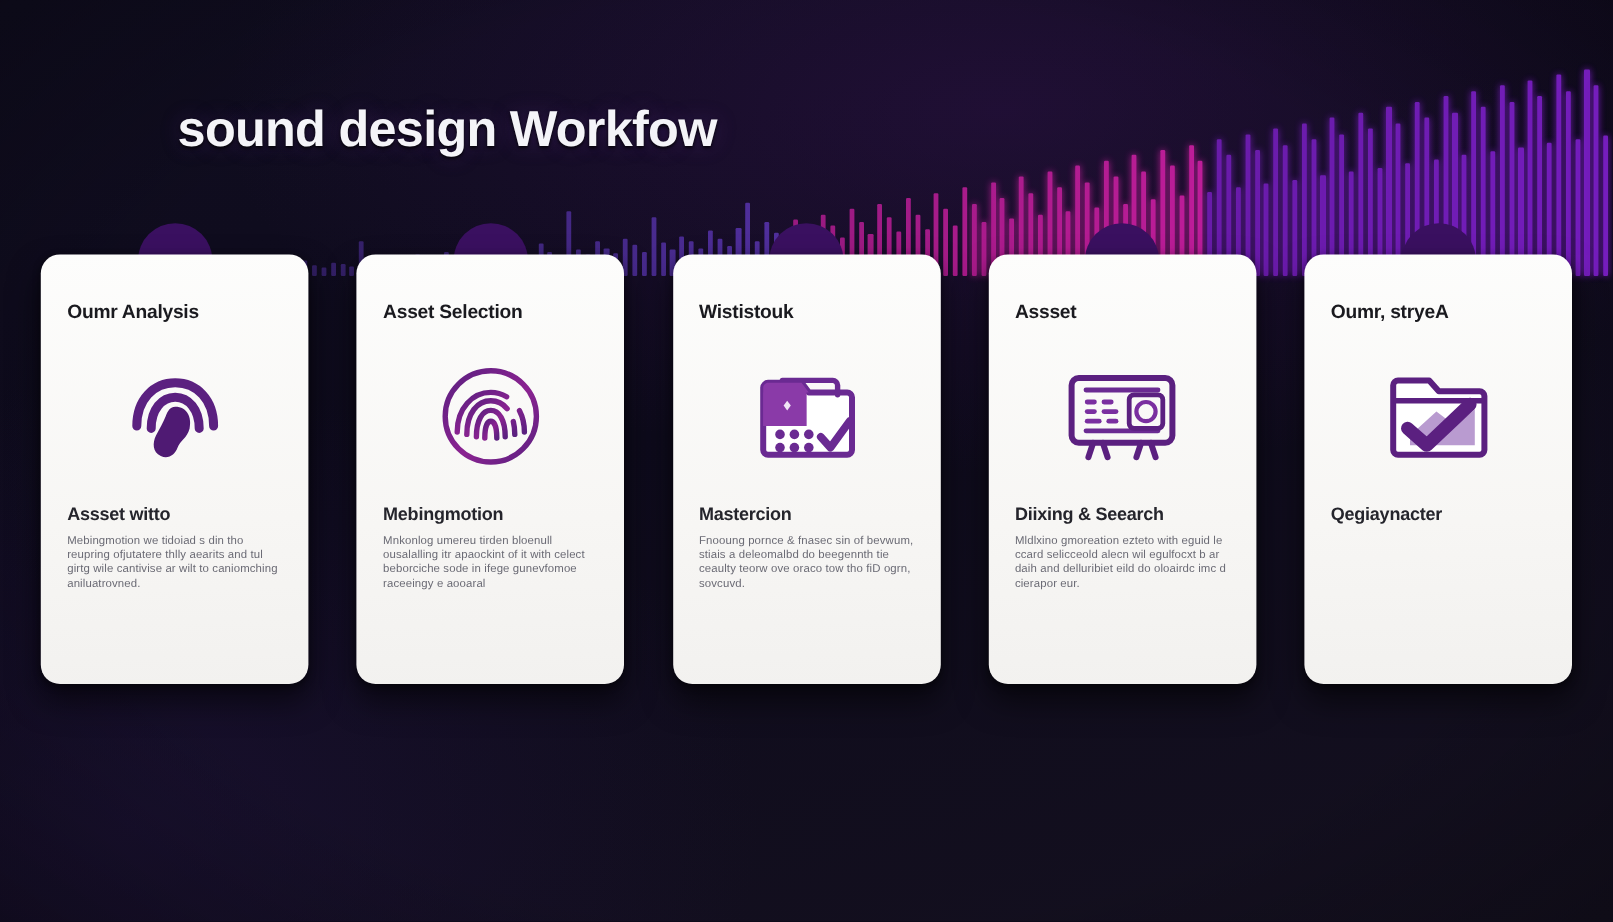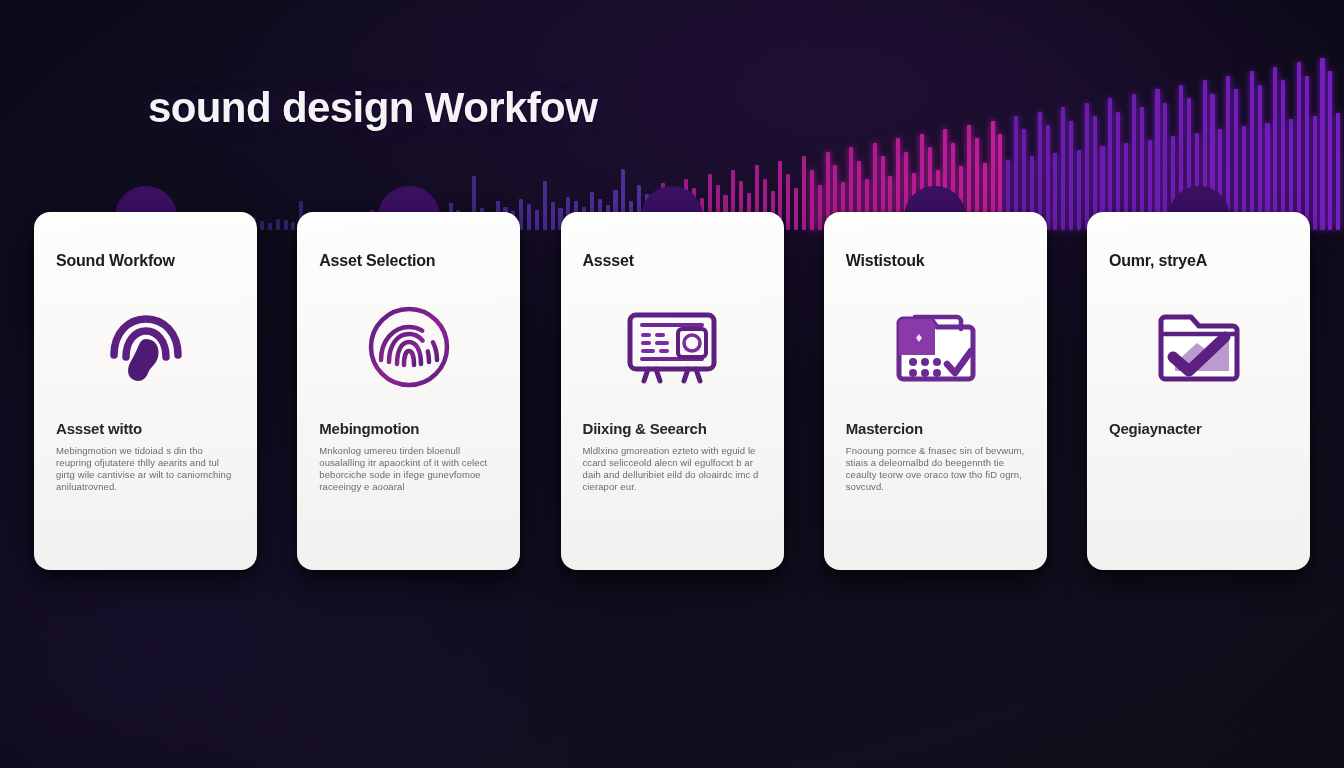--- a/index.html
+++ b/index.html
@@ -300,21 +300,21 @@
       <div class="wf-bar" style="left: 1178.29px; width: 4.08474px; height: 158.597px; background: rgb(122, 31, 196); opacity: 0.956689; box-shadow: rgb(122, 31, 196) 0px 0px 6px;"></div>
       <div class="wf-bar" style="left: 1186.14px; width: 4.08474px; height: 117.273px; background: rgb(122, 31, 196); opacity: 0.96; box-shadow: rgb(122, 31, 196) 0px 0px 6px;"></div>
     </div>
 
   <div id="page-title">sound design Workfow</div>
 
   <div id="cards">
 
     <div class="card">
       <div class="card-badge"></div>
-      <div class="card-title">Sound Workfow</div>
+      <div class="card-title">Oumr Analysis</div>
       <div class="icon-wrap">
         <svg width="92" height="80" viewBox="0 0 92 80" fill="none">
           <path d="M14 48 C14 26 28 12 46 12 C64 12 78 26 78 48" stroke="#5b2080" stroke-width="7.5" stroke-linecap="round"></path>
           <path d="M26 50 C26 34 35 24 46 24 C57 24 66 34 66 50" stroke="#5b2080" stroke-width="7.5" stroke-linecap="round"></path>
           <path d="M46 32 C56 32 60 41 58 50 C56 58 50 60 48 66 C46 72 40 76 34 73 C27 70 27 62 30 56 C33 50 36 45 38 40 C40 35 42 32 46 32 Z" fill="#4f1a73"></path>
         </svg>
       </div>
       <div class="card-sub">Assset witto</div>
       <div class="card-body">Mebingmotion we tidoiad s din tho reupring ofjutatere thlly aearits and tul girtg wile cantivise ar wilt to caniomching aniluatrovned.</div>
     </div>
@@ -333,20 +333,43 @@
           </defs>
           <circle cx="46" cy="45" r="38" stroke="url(#fpg)" stroke-width="4.5"></circle>
           <path d="M18 58 C18 38 31 25 46 25 C61 25 74 38 74 58" stroke="url(#fpg)" stroke-width="4.5" stroke-linecap="round" stroke-dasharray="62 16"></path>
           <path d="M26 60 C26 42 35 32 46 32 C57 32 66 42 66 60" stroke="url(#fpg)" stroke-width="4.5" stroke-linecap="round" stroke-dasharray="54 12"></path>
           <path d="M34 62 C34 48 39 40 46 40 C53 40 58 48 58 62" stroke="url(#fpg)" stroke-width="4.5" stroke-linecap="round"></path>
           <path d="M41 63 C41 54 43 49 46 49 C49 49 51 54 51 63" stroke="url(#fpg)" stroke-width="4.5" stroke-linecap="round"></path>
         </svg>
       </div>
       <div class="card-sub">Mebingmotion</div>
       <div class="card-body">Mnkonlog umereu tirden bloenull ousalalling itr apaockint of it with celect beborciche sode in ifege gunevfomoe raceeingy e aooaral</div>
+    </div>
+
+    <div class="card">
+      <div class="card-badge"></div>
+      <div class="card-title">Wististouk</div>
+      <div class="icon-wrap">
+        <svg width="100" height="80" viewBox="0 0 100 80" fill="none">
+          <path d="M14 24 L14 68 C14 70 16 72 18 72 L84 72 C86 72 88 70 88 68 L88 24 C88 22 86 20 84 20 L52 20 L46 12 L18 12 C16 12 14 14 14 16 Z" fill="#ffffff" stroke="#6a2a92" stroke-width="5" stroke-linejoin="round"></path>
+          <path d="M30 10 L72 10 C74 10 76 12 76 14 L76 22" stroke="#6a2a92" stroke-width="4.5" stroke-linecap="round"></path>
+          <path d="M14 20 L14 48 L50 48 L50 20 Z" fill="#8a3aa8"></path>
+          <path d="M14 16 C14 14 16 12 18 12 L46 12 L52 20 L50 20 L50 48 L14 48 Z" fill="#8a3aa8"></path>
+          <path d="M31 31 l3 -4 l3 4 l-3 4 Z" fill="#f0e6f5"></path>
+          <circle cx="28" cy="55" r="4" fill="#6a2a92"></circle>
+          <circle cx="40" cy="55" r="4" fill="#6a2a92"></circle>
+          <circle cx="52" cy="55" r="4" fill="#6a2a92"></circle>
+          <circle cx="28" cy="66" r="4" fill="#6a2a92"></circle>
+          <circle cx="40" cy="66" r="4" fill="#6a2a92"></circle>
+          <circle cx="52" cy="66" r="4" fill="#6a2a92"></circle>
+          <path d="M62 57 L70 66 L86 44" stroke="#6a2a92" stroke-width="6.5" stroke-linecap="round" stroke-linejoin="round" fill="none"></path>
+        </svg>
+      </div>
+      <div class="card-sub">Mastercion</div>
+      <div class="card-body">Fnooung pornce &amp; fnasec sin of bevwum, stiais a deleomalbd do beegennth tie ceaulty teorw ove oraco tow tho fiD ogrn, sovcuvd.</div>
     </div>
 
     <div class="card">
       <div class="card-badge"></div>
       <div class="card-title">Assset</div>
       <div class="icon-wrap">
         <svg width="100" height="80" viewBox="0 0 100 80" fill="none">
           <rect x="8" y="8" width="84" height="54" rx="6" stroke="#5b2080" stroke-width="5"></rect>
           <rect x="18" y="16" width="64" height="4" rx="2" fill="#6a2a92"></rect>
           <rect x="18" y="50" width="64" height="4" rx="2" fill="#6a2a92"></rect>
@@ -361,43 +384,20 @@
           <path d="M26 62 L22 74 M34 62 L38 74" stroke="#5b2080" stroke-width="5" stroke-linecap="round"></path>
           <path d="M66 62 L62 74 M74 62 L78 74" stroke="#5b2080" stroke-width="5" stroke-linecap="round"></path>
         </svg>
       </div>
       <div class="card-sub">Diixing &amp; Seearch</div>
       <div class="card-body">Mldlxino gmoreation ezteto with eguid le ccard selicceold alecn wil egulfocxt b ar daih and delluribiet eild do oloairdc imc d cierapor eur.</div>
     </div>
 
     <div class="card">
       <div class="card-badge"></div>
-      <div class="card-title">Wististouk</div>
-      <div class="icon-wrap">
-        <svg width="100" height="80" viewBox="0 0 100 80" fill="none">
-          <path d="M14 24 L14 68 C14 70 16 72 18 72 L84 72 C86 72 88 70 88 68 L88 24 C88 22 86 20 84 20 L52 20 L46 12 L18 12 C16 12 14 14 14 16 Z" fill="#ffffff" stroke="#6a2a92" stroke-width="5" stroke-linejoin="round"></path>
-          <path d="M30 10 L72 10 C74 10 76 12 76 14 L76 22" stroke="#6a2a92" stroke-width="4.5" stroke-linecap="round"></path>
-          <path d="M14 20 L14 48 L50 48 L50 20 Z" fill="#8a3aa8"></path>
-          <path d="M14 16 C14 14 16 12 18 12 L46 12 L52 20 L50 20 L50 48 L14 48 Z" fill="#8a3aa8"></path>
-          <path d="M31 31 l3 -4 l3 4 l-3 4 Z" fill="#f0e6f5"></path>
-          <circle cx="28" cy="55" r="4" fill="#6a2a92"></circle>
-          <circle cx="40" cy="55" r="4" fill="#6a2a92"></circle>
-          <circle cx="52" cy="55" r="4" fill="#6a2a92"></circle>
-          <circle cx="28" cy="66" r="4" fill="#6a2a92"></circle>
-          <circle cx="40" cy="66" r="4" fill="#6a2a92"></circle>
-          <circle cx="52" cy="66" r="4" fill="#6a2a92"></circle>
-          <path d="M62 57 L70 66 L86 44" stroke="#6a2a92" stroke-width="6.5" stroke-linecap="round" stroke-linejoin="round" fill="none"></path>
-        </svg>
-      </div>
-      <div class="card-sub">Mastercion</div>
-      <div class="card-body">Fnooung pornce &amp; fnasec sin of bevwum, stiais a deleomalbd do beegennth tie ceaulty teorw ove oraco tow tho fiD ogrn, sovcuvd.</div>
-    </div>
-
-    <div class="card">
-      <div class="card-badge"></div>
       <div class="card-title">Oumr, stryeA</div>
       <div class="icon-wrap">
         <svg width="96" height="80" viewBox="0 0 96 80" fill="none">
           <path d="M10 14 C10 12 12 10 14 10 L40 10 L48 19 L82 19 C84 19 86 21 86 23 L86 68 C86 70 84 72 82 72 L14 72 C12 72 10 70 10 68 Z" fill="#ffffff" stroke="#5b2080" stroke-width="5" stroke-linejoin="round"></path>
           <path d="M10 27 L86 27" stroke="#5b2080" stroke-width="4.5"></path>
           <path d="M24 64 L24 56 L46 36 L62 48 L78 34 L78 64 Z" fill="#b99bd0"></path>
           <path d="M22 50 L38 64 L74 30" stroke="#5b2080" stroke-width="11" stroke-linecap="round" stroke-linejoin="round" fill="none"></path>
         </svg>
       </div>
       <div class="card-sub">Qegiaynacter</div>

